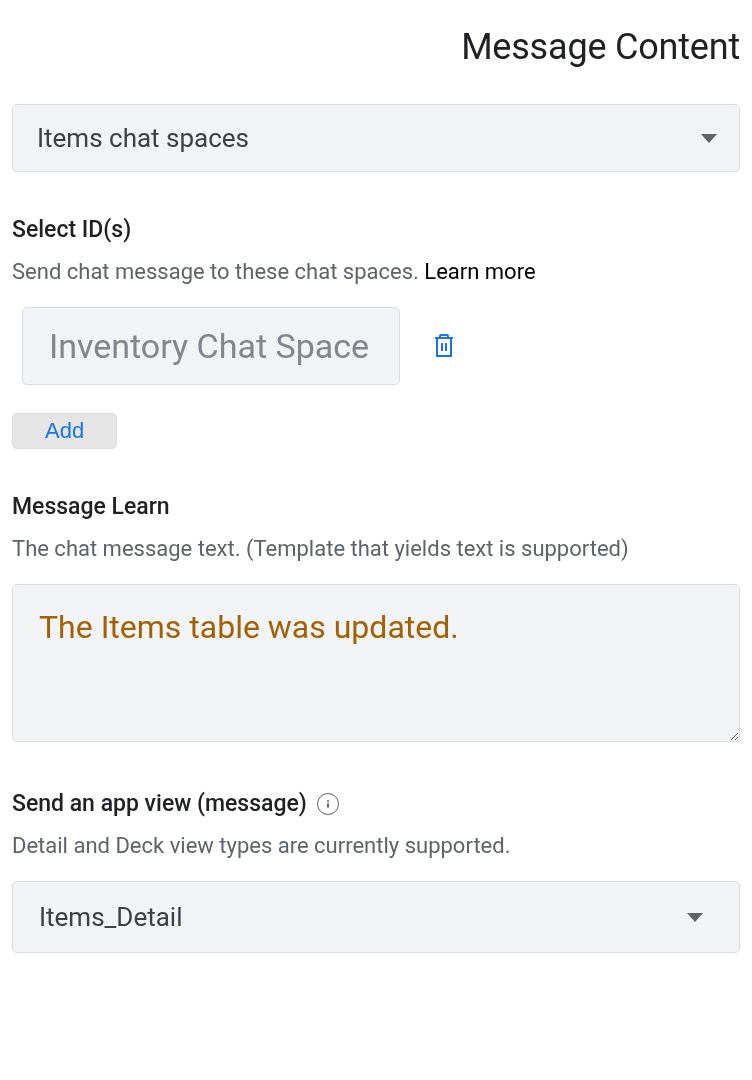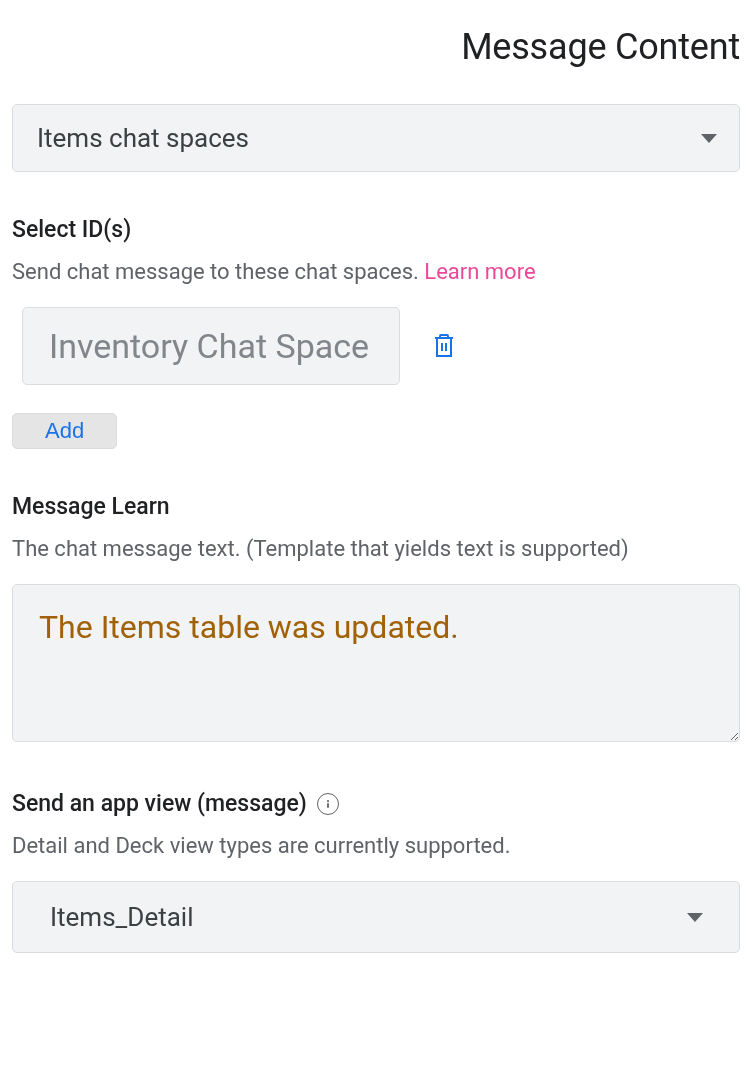--- a/index.html
+++ b/index.html
@@ -46,21 +46,21 @@
       color: #202124;
       margin-bottom: 12px;
     }
     .section-desc {
       font-size: 22px;
       font-weight: 400;
       color: #5f6368;
       line-height: 1.55;
       margin-bottom: 18px;
     }
-    .link { color: #ec4899; cursor: pointer; }
+    .link { color: #000000; cursor: pointer; }
     .chip-row {
       display: flex;
       align-items: center;
       gap: 28px;
       margin-bottom: 28px;
       margin-left: 10px;
     }
     .chip-input {
       background: #f1f3f4;
       border: 1px solid #dadce0;
@@ -104,21 +104,21 @@
     .labelrow { display: flex; align-items: center; gap: 10px; margin-bottom: 12px; }
     .info-icon {
       display: inline-flex; align-items: center; justify-content: center;
       width: 22px; height: 22px;
       border: 1.6px solid #5f6368;
       border-radius: 50%;
       color: #5f6368;
       cursor: pointer;
     }
     .info-icon svg { display: block; }
-    .select-box.small { margin-bottom: 0; padding: 20px 36px 20px 37px; }
+    .select-box.small { margin-bottom: 0; padding: 20px 36px 20px 26px; }
     .select-box.small .label { font-size: 26px; color: #3c4043; }
   </style>
 </head>
 <body>
 
 <div class="container">
 
   <h1 class="page-title">Message Content</h1>
 
   <div class="select-box">

